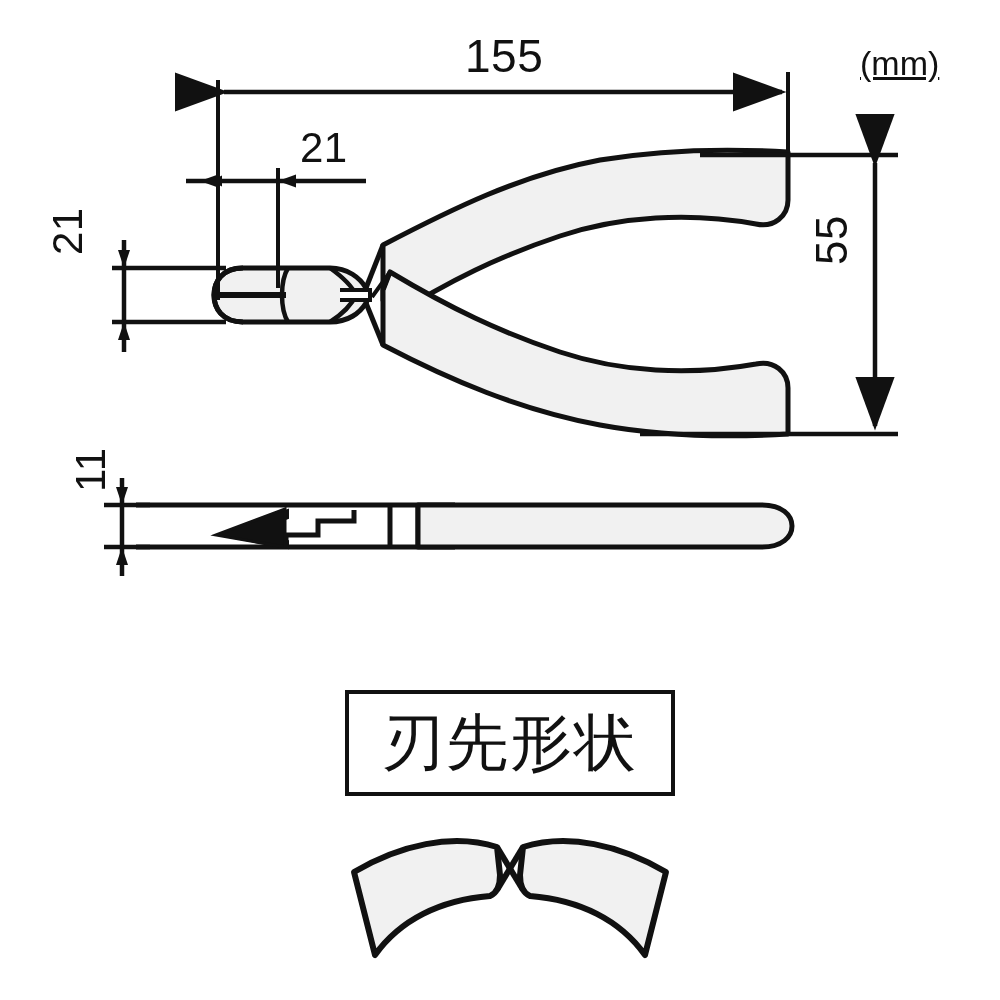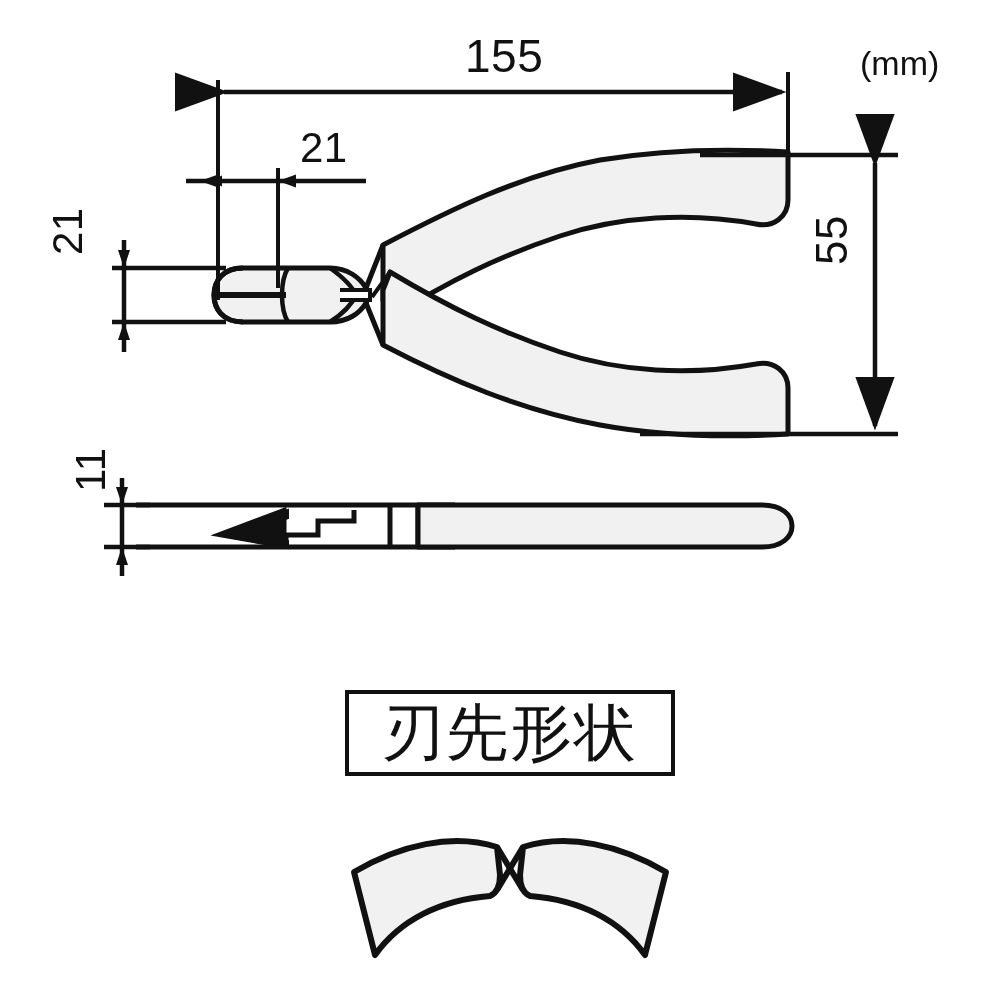--- a/index.html
+++ b/index.html
@@ -39,20 +39,21 @@
   #dim-155-text {
     left: 465px;
     top: 33px;
     font-size: 46px;
   }
   #unit-mm-text {
     left: 860px;
     top: 46px;
     font-size: 34px;
     letter-spacing: 0px;
+    text-decoration: underline;
   }
   #dim-21h-text {
     left: 300px;
     top: 127px;
     font-size: 42px;
   }
   #dim-21v-text {
     left: 47px;
     top: 255px;
     font-size: 42px;
@@ -71,21 +72,21 @@
     top: 492px;
     font-size: 42px;
     transform: rotate(-90deg);
     transform-origin: left top;
   }
   #blade-label-box {
     position: absolute;
     left: 345px;
     top: 690px;
     width: 330px;
-    height: 86px;
+    height: 106px;
     border: 4px solid #111111;
     box-sizing: border-box;
     background: #ffffff;
   }
   #blade-label-text {
     position: absolute;
     left: 0;
     top: 0;
     width: 100%;
     height: 100%;

